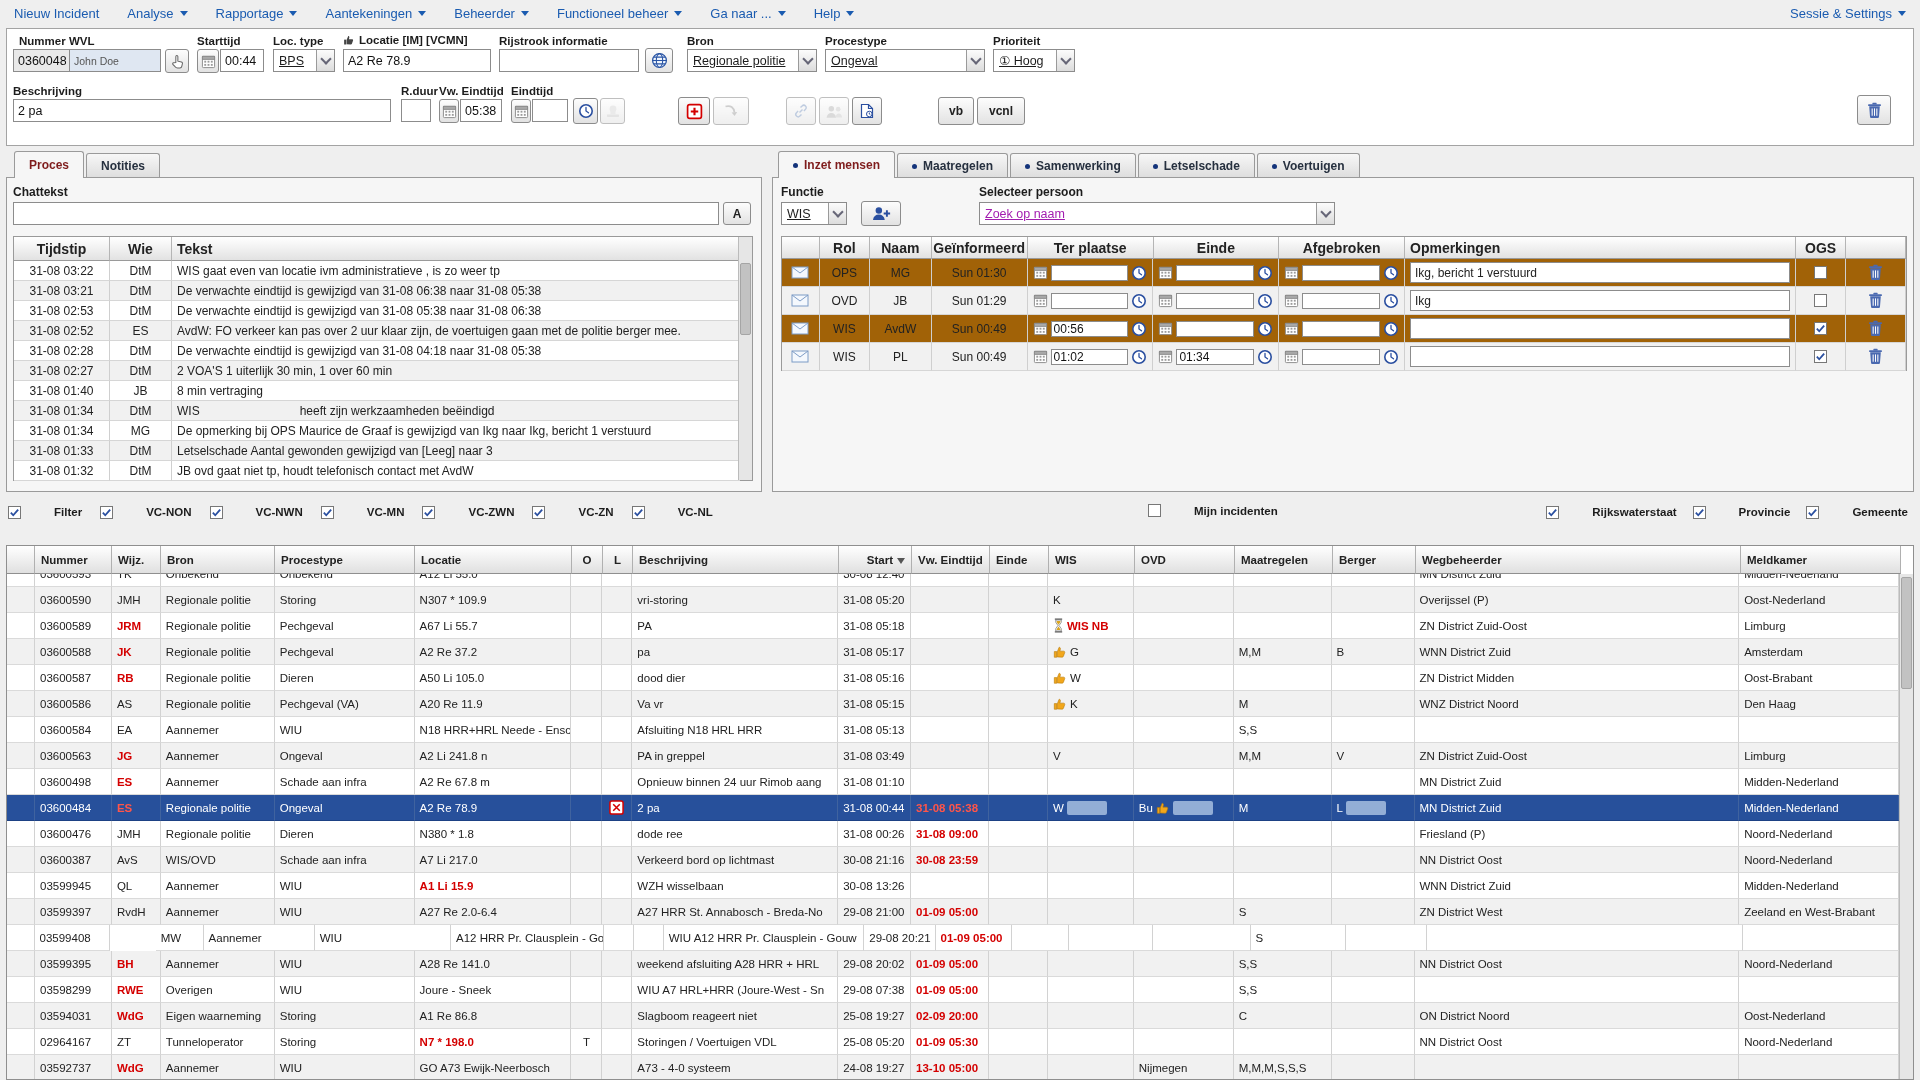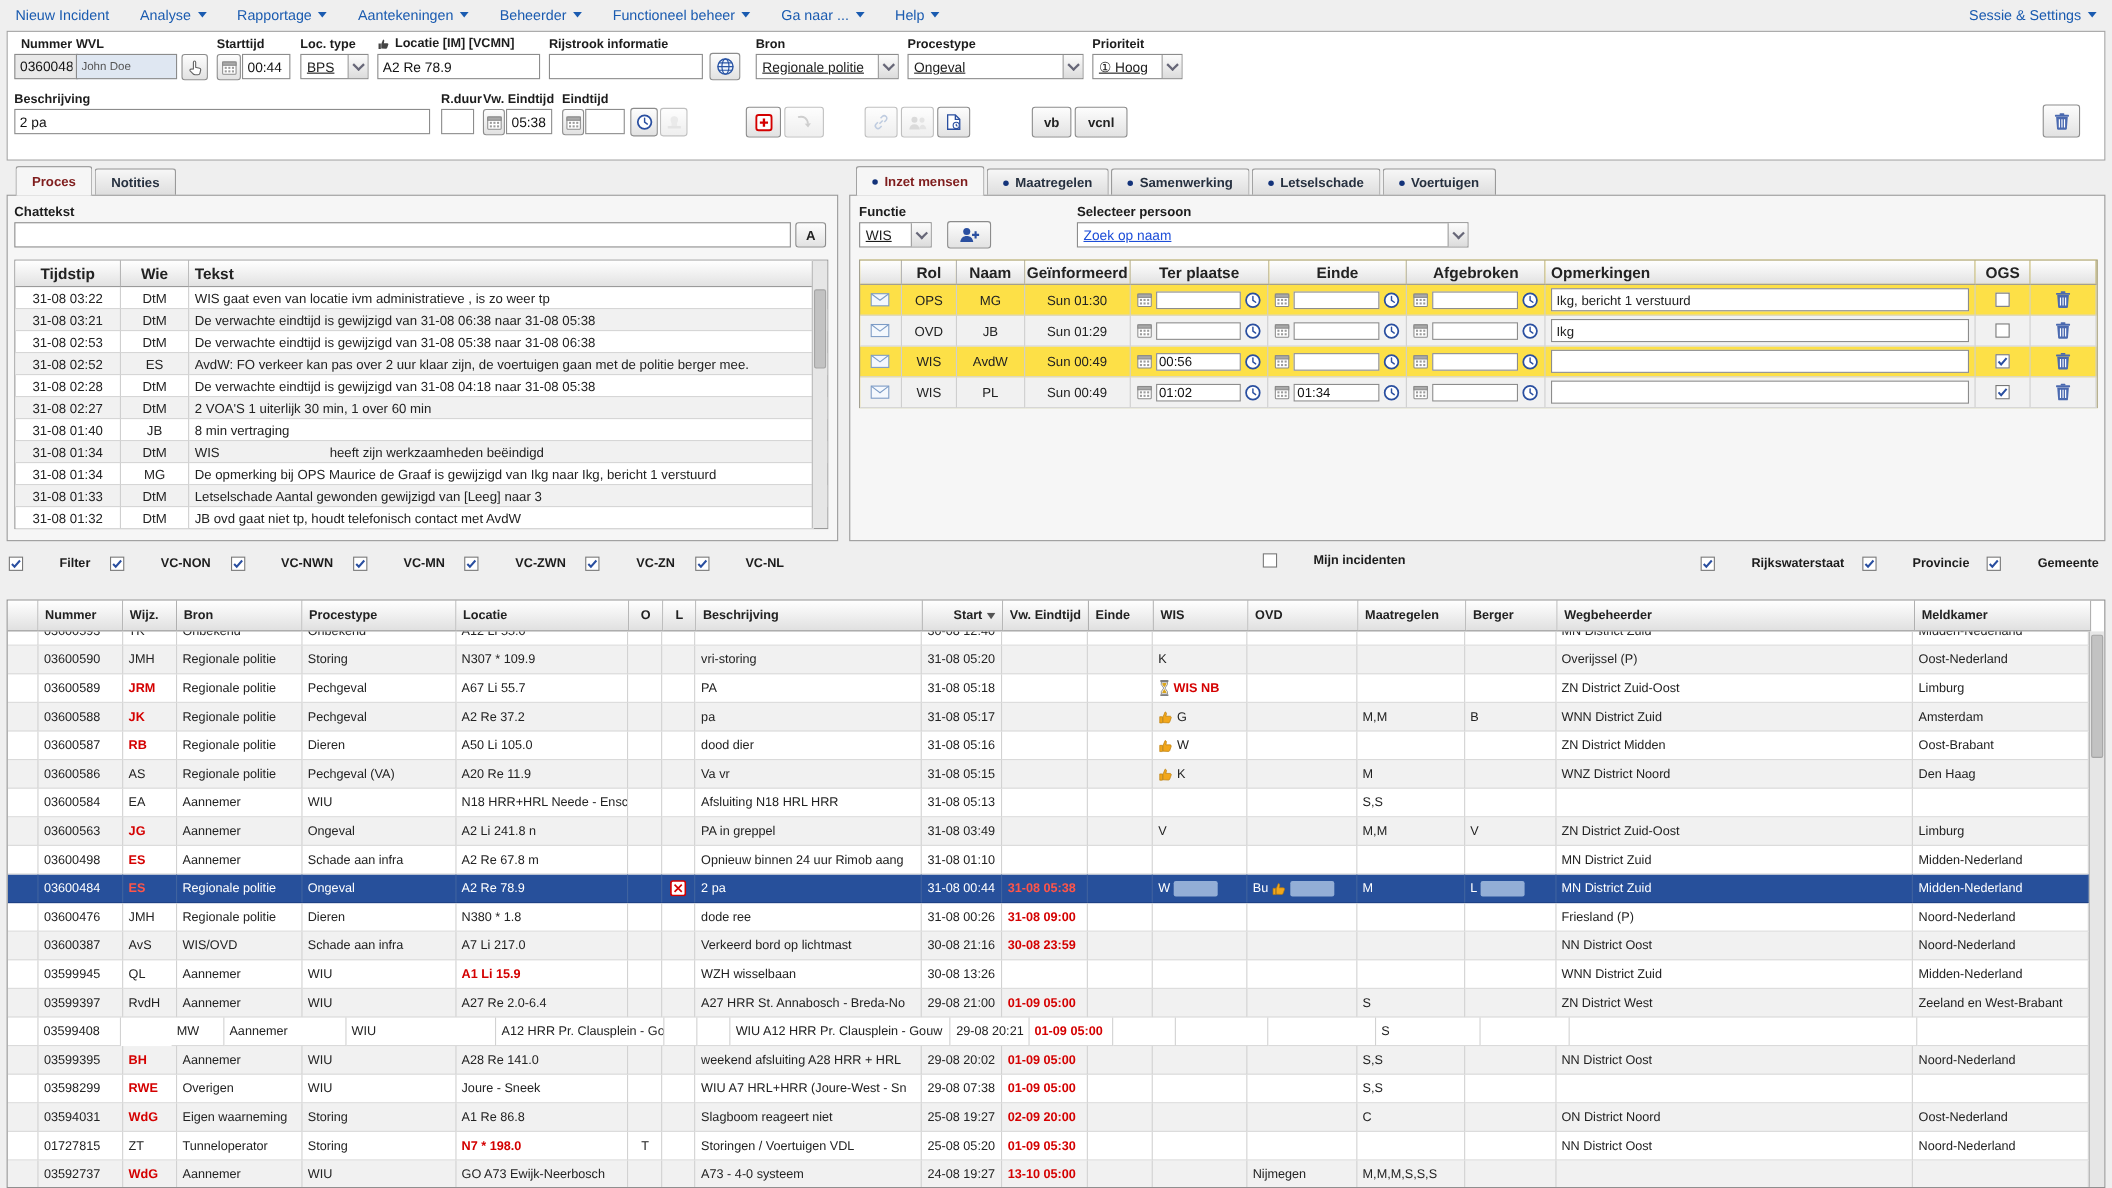--- a/index.html
+++ b/index.html
@@ -462,26 +462,26 @@
           <span class="ic">
             <svg width="20" height="15" viewBox="0 0 18 14">
               <circle cx="7" cy="4.2" r="3" fill="#2a4fa0"></circle>
               <path d="M1.5 13c.4-3.2 2.6-5 5.5-5s5.1 1.8 5.5 5z" fill="#2a4fa0"></path>
               <path d="M14.5 4v6M11.5 7h6" stroke="#2a4fa0" stroke-width="1.8"></path>
             </svg>
           </span>
         </div>
       <div class="flabel" style="left:206px;top:7px;font-size:12px">Selecteer persoon</div>
       <div class="sel fp-abs" style="left:206px;top:24px;width:356px">
-        <span class="stxt" style="color:#1d4ed8">Zoek op naam</span>
+        <span class="stxt" style="color:#a21caf">Zoek op naam</span>
         <span class="sarr">
             <span class="chev"></span>
           </span>
       </div>
-      <div class="gt" id="inzetTable" style="left:8px;top:58px;width:1126px;height:135px;background:#fde047">
+      <div class="gt" id="inzetTable" style="left:8px;top:58px;width:1126px;height:135px;background:#a16207">
           <div class="hrow">
             <div class="hcell" style="width: 38px; height: 22px;"></div>
             <div class="hcell cen" style="width: 50px; height: 22px;">Rol</div>
             <div class="hcell cen" style="width: 62px; height: 22px;">Naam</div>
             <div class="hcell cen" style="width: 96px; height: 22px;">Geïnformeerd</div>
             <div class="hcell cen" style="width: 126px; height: 22px;">Ter plaatse</div>
             <div class="hcell cen" style="width: 126px; height: 22px;">Einde</div>
             <div class="hcell cen" style="width: 126px; height: 22px;">Afgebroken</div>
             <div class="hcell" style="width: 392px; height: 22px;">Opmerkingen</div>
             <div class="hcell cen" style="width: 50px; height: 22px;">OGS</div>
@@ -1292,21 +1292,21 @@
           <div class="bt-cell" style="width: 59px;"></div>
           <div class="bt-cell" style="width: 86px;"></div>
           <div class="bt-cell" style="width: 100px;"></div>
           <div class="bt-cell" style="width: 98px;">C</div>
           <div class="bt-cell" style="width: 83px;"></div>
           <div class="bt-cell" style="width: 325px;">ON District Noord</div>
           <div class="bt-cell" style="width: 160px;">Oost-Nederland</div>
         </div>
         <div class="bt-row">
           <div class="bt-cell" style="width: 28px;"></div>
-          <div class="bt-cell" style="width: 77px;">01727815</div>
+          <div class="bt-cell" style="width: 77px;">02964167</div>
           <div class="bt-cell" style="width: 49px;">ZT</div>
           <div class="bt-cell" style="width: 114px;">Tunneloperator</div>
           <div class="bt-cell" style="width: 140px;">Storing</div>
           <div class="bt-cell red" style="width: 157px;">N7 * 198.0</div>
           <div class="bt-cell cen" style="width: 31px;">T</div>
           <div class="bt-cell cen" style="width: 30px;"></div>
           <div class="bt-cell" style="width: 206px;">Storingen / Voertuigen VDL</div>
           <div class="bt-cell" style="width: 73px;">25-08 05:20</div>
           <div class="bt-cell red" style="width: 78px;">01-09 05:30</div>
           <div class="bt-cell" style="width: 59px;"></div>

